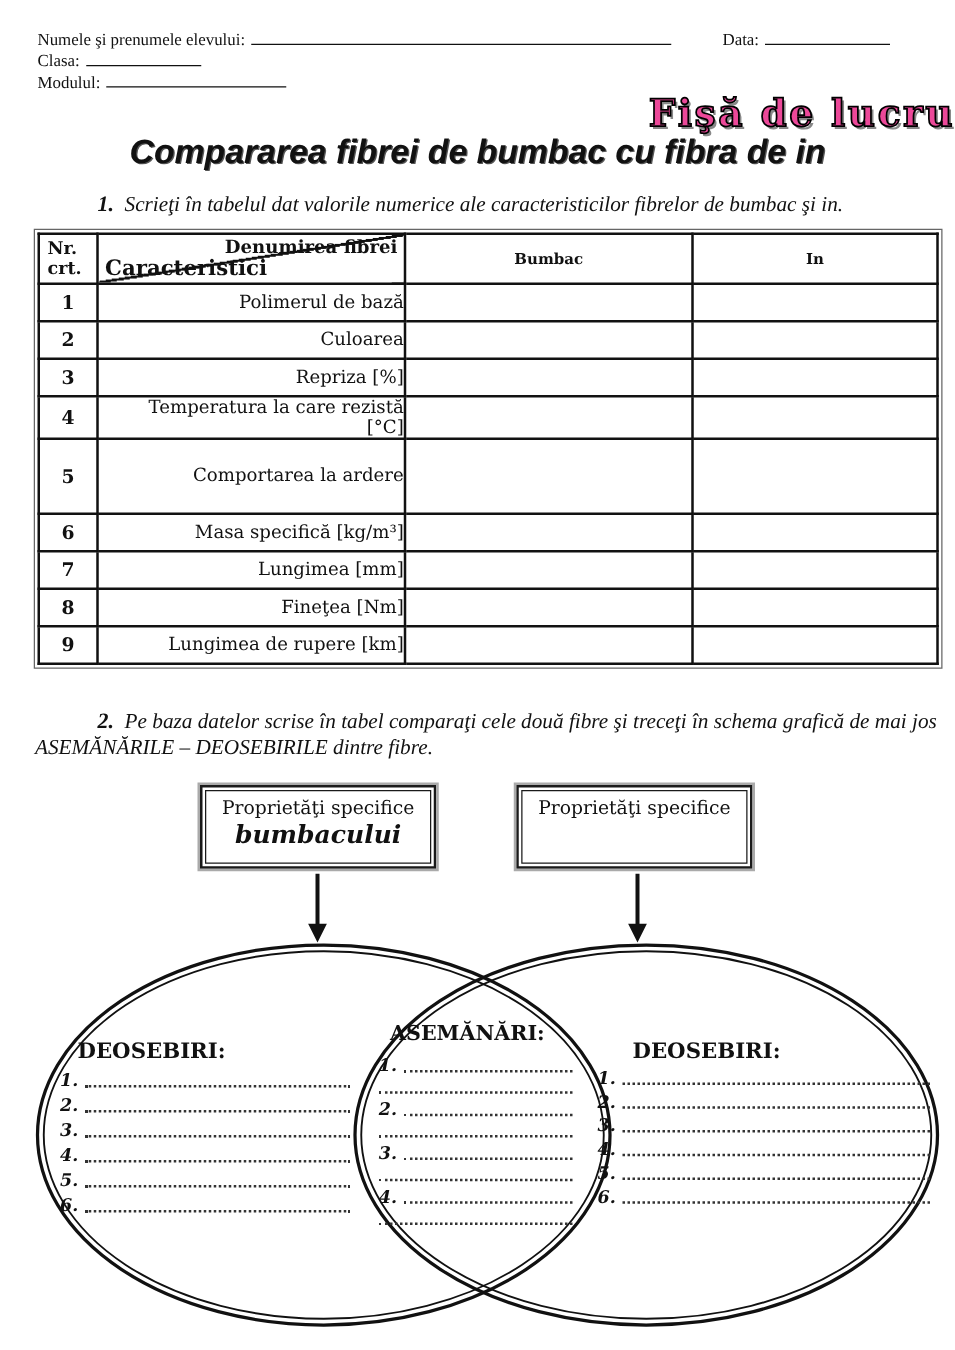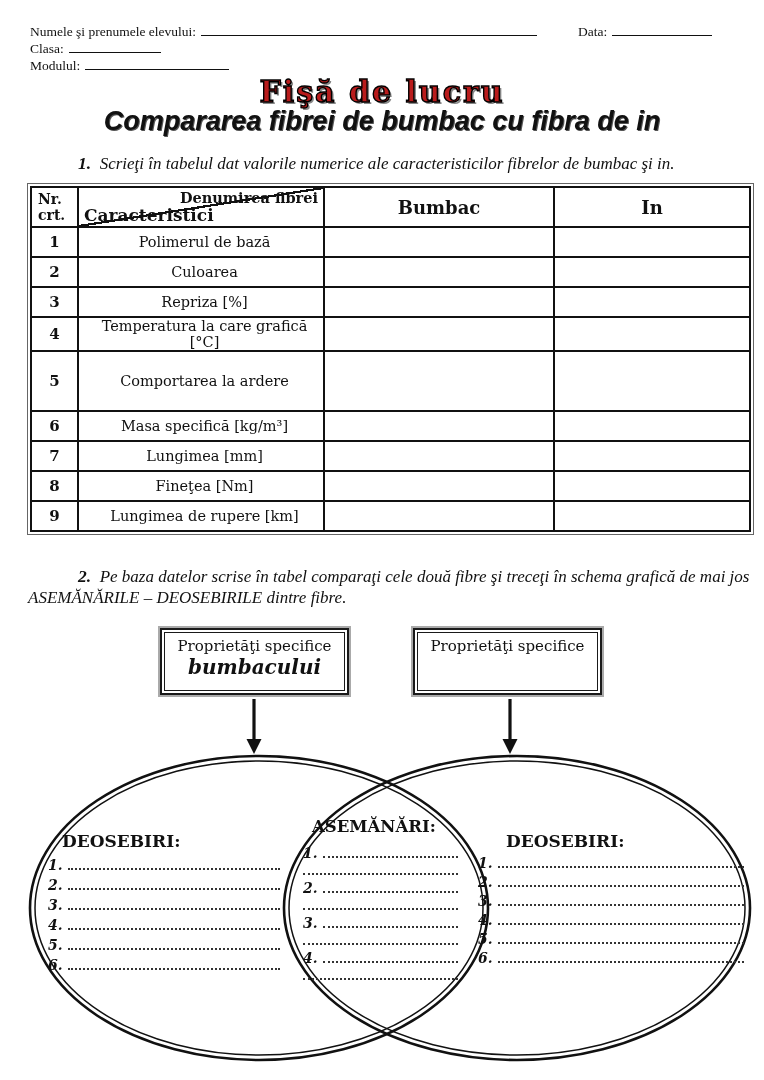--- a/index.html
+++ b/index.html
@@ -8,23 +8,23 @@
     position: relative; width: 764px; height: 1080px;
     background: #ffffff; color: #111;
     font-family: "Liberation Serif", serif;
     overflow: hidden; margin: 0 auto; padding-left: 37px;
   }
   
   .hdr { position: absolute; font-size: 13.5px; white-space: nowrap; }
   .fill-line { display: inline-block; border-bottom: 1.4px solid #111; height: 11px; vertical-align: baseline; margin-left: 5px; }
   
   .title {
-    position: absolute; top: 74px; left: 0; width: 100%; text-align: center;
+    position: absolute; top: 74px; left: 0; width: 100%; text-align: right;
     font-family: "DejaVu Serif", serif; font-weight: bold; font-size: 30px; letter-spacing: 2px;
-    color: #b91c1c; -webkit-text-stroke: 1.4px #000; text-shadow: 2px 2px 0 #888;
+    color: #ec4899; -webkit-text-stroke: 1.4px #000; text-shadow: 2px 2px 0 #888;
   }
   .subtitle {
     position: absolute; top: 106px; left: 0; width: 100%; text-align: center;
     font-family: Liberation Sans, sans-serif; font-weight: bold; font-style: italic; font-size: 27px;
     text-shadow: 1px 1px 0 #555;
   }
   
   .task { position: absolute; font-style: italic; font-size: 17px; line-height: 21px; }
   .task1 { top: 153px; left: 28px; width: 716px; text-indent: 50px; }
   .task2 { top: 566px; left: 28px; width: 724px; text-indent: 50px; }
@@ -35,23 +35,23 @@
   th, td { border: 2.4px solid #111; padding: 0; }
   tr.hrow { height: 40px; }
   tr.brow { height: 30px; }
   tr.trow { height: 60px; }
   .nr-h { font-family: "DejaVu Serif", serif; font-weight: bold; font-size: 14px; text-align: left; padding: 2px 0 2px 6px; line-height: 16px; }
   .diag-cell { position: relative;
     background: linear-gradient(to bottom right, transparent calc(50% - 1.1px), #111 calc(50% - 1.1px), #111 calc(50% + 1.1px), transparent calc(50% + 1.1px));
   }
   .diag-top { position: absolute; top: 1px; right: 5px; font-family: "DejaVu Serif", serif; font-weight: bold; font-size: 14.5px; }
   .diag-bot { position: absolute; bottom: 1px; left: 5px; font-family: "DejaVu Serif", serif; font-weight: bold; font-size: 17px; }
-  .col-h { font-family: "DejaVu Serif", serif; font-weight: bold; font-size: 18px; text-align: center; }
+  .col-h { font-family: "DejaVu Serif", serif; font-weight: bold; font-size: 12px; text-align: center; }
   .nr-c { font-family: "DejaVu Serif", serif; font-weight: bold; font-size: 15px; text-align: center; }
-  .lbl-c { font-family: "DejaVu Serif", serif; font-size: 14.5px; text-align: center; padding-left: 7px; }
+  .lbl-c { font-family: "DejaVu Serif", serif; font-size: 14.5px; text-align: right; padding-left: 7px; }
   
   .pbox { position: absolute; top: 628px; width: 189px; height: 67px;
     border: 2.5px solid #1a1a1a; outline: 2px solid #aaa; background: #fff; padding: 2px; }
   .pbox-inner { width: 100%; height: 100%; border: 1px solid #1a1a1a; text-align: center; padding-top: 4px; }
   .pbox-l1 { font-family: "DejaVu Serif", serif; font-size: 15px; display: block; }
   .pbox-l2 { font-family: "DejaVu Serif", serif; font-size: 20px; font-weight: bold; font-style: italic; display: block; }
   .pbox-left { left: 160px; }
   .pbox-right { left: 413px; }
   
   .venn-svg { position: absolute; top: 688px; left: 0; }
@@ -133,21 +133,21 @@
             <td></td>
           </tr>
         <tr class="brow">
             <td class="nr-c">3</td>
             <td class="lbl-c">Repriza [%]</td>
             <td></td>
             <td></td>
           </tr>
         <tr class="brow">
             <td class="nr-c">4</td>
-            <td class="lbl-c">Temperatura la care grafică [°C]</td>
+            <td class="lbl-c">Temperatura la care rezistă [°C]</td>
             <td></td>
             <td></td>
           </tr>
         <tr class="trow">
             <td class="nr-c">5</td>
             <td class="lbl-c">Comportarea la ardere</td>
             <td></td>
             <td></td>
           </tr>
         <tr class="brow">

